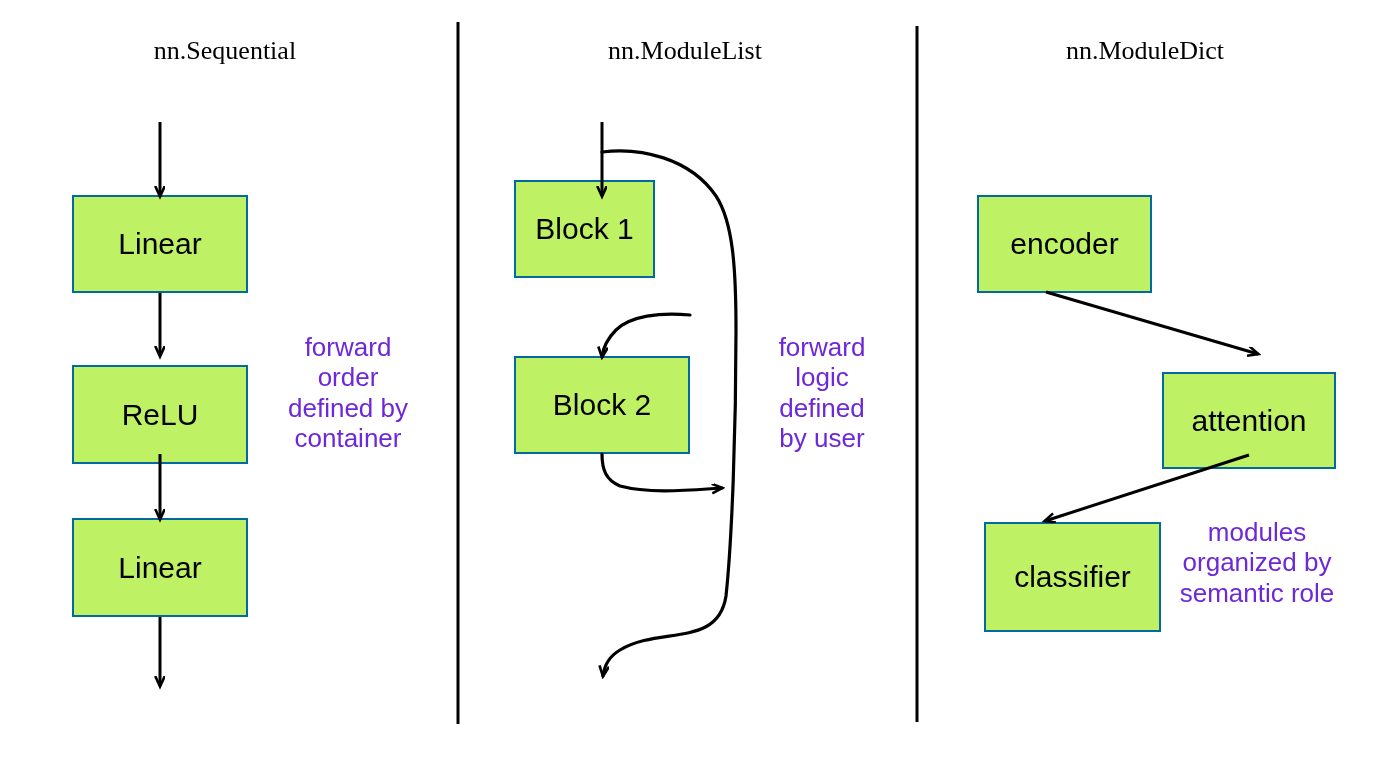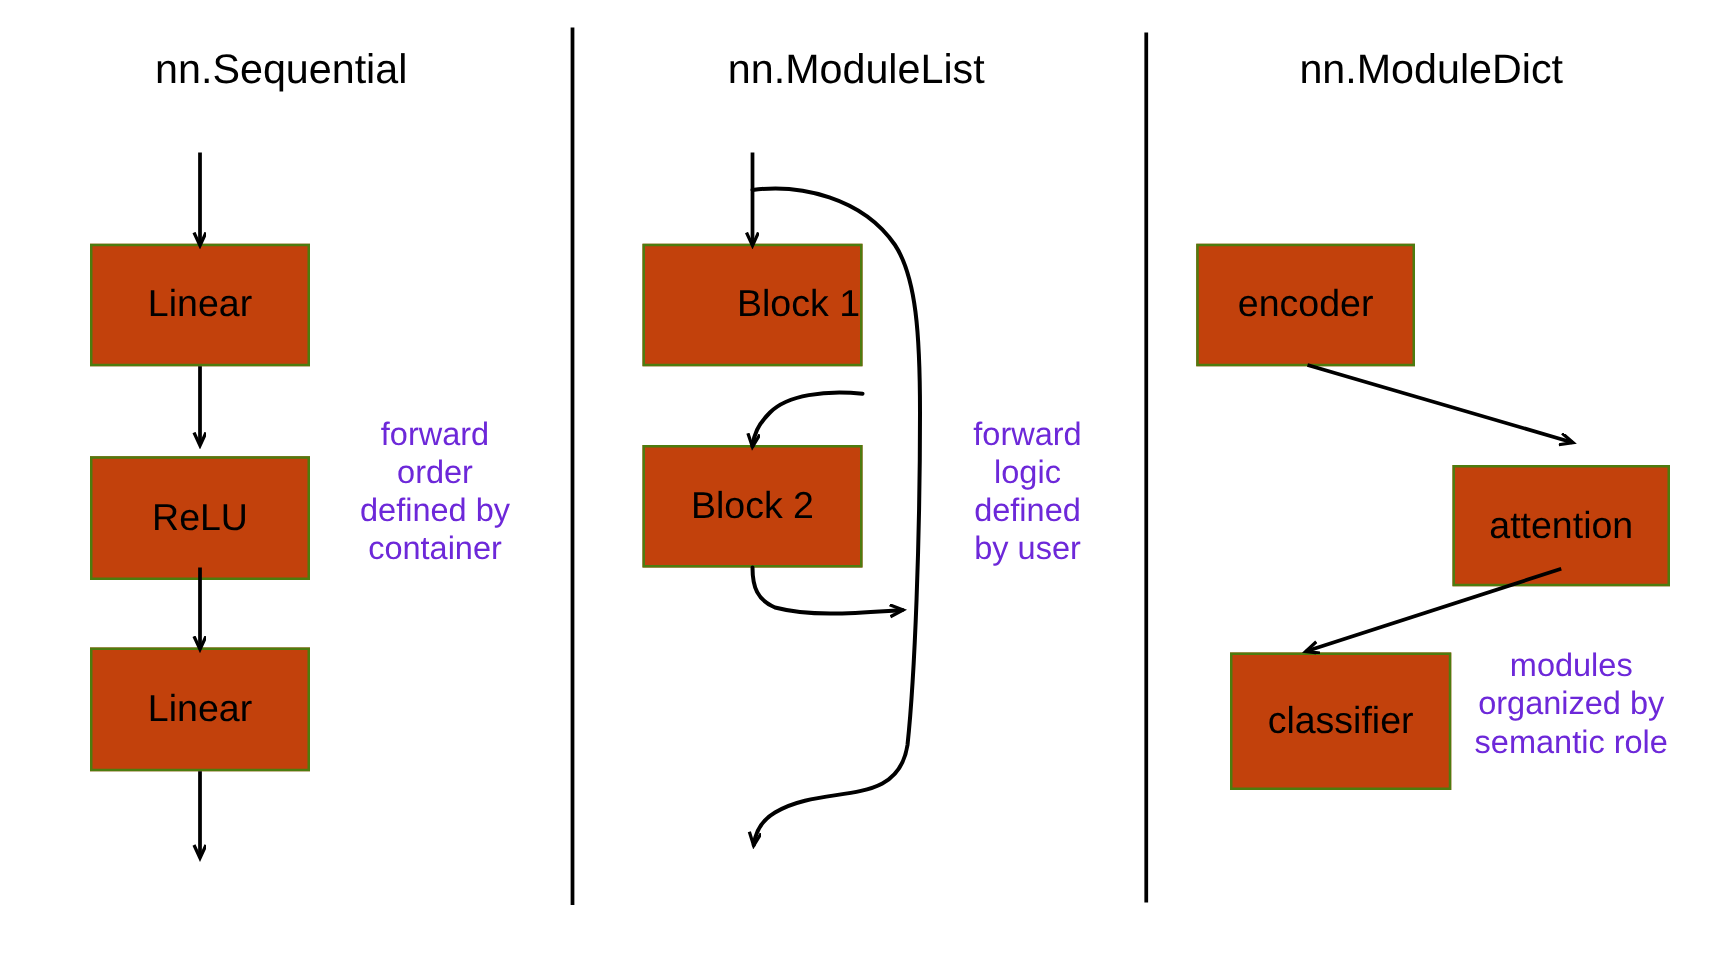--- a/index.html
+++ b/index.html
@@ -22,32 +22,32 @@
   svg.layer {
     position: absolute;
     left: 0;
     top: 0;
     width: 1376px;
     height: 768px;
     pointer-events: none;
   }
   .panel-title {
     position: absolute;
-    font-family: Liberation Sans, sans-serif;
-    font-size: 33px;
+    font-family: Liberation Serif, serif;
+    font-size: 26px;
     font-weight: 400;
     color: #000000;
     text-align: center;
     white-space: nowrap;
     letter-spacing: 0px;
   }
   .node-box {
     position: absolute;
-    background: #c2410c;
-    border: 2px solid #4d7c0f;
+    background: #bef264;
+    border: 2px solid #0369a1;
     box-sizing: border-box;
     display: flex;
     align-items: center;
     justify-content: center;
   }
   .node-label {
     font-family: "Liberation Sans", sans-serif;
     font-size: 30px;
     color: #000000;
     line-height: 1;
@@ -87,37 +87,37 @@
     <span class="node-label">Linear</span>
   </div>
 
   <div class="annotation" style="left:268px; top:332px; width:160px;">forward
 order
 defined by
 container</div>
 
   <div class="panel-title" style="left:460px; top:36px; width:450px;">nn.ModuleList</div>
 
-  <div class="node-box" style="left:514px; top:195px; width:176px; height:98px;justify-content:flex-end;">
+  <div class="node-box" style="left:514px; top:180px; width:141px; height:98px;">
     <span class="node-label">Block 1</span>
   </div>
 
   <div class="node-box" style="left:514px; top:356px; width:176px; height:98px;">
     <span class="node-label">Block 2</span>
   </div>
 
 
   <div class="annotation" style="left:742px; top:332px; width:160px;">forward
 logic
 defined
 by user</div>
 
   <div class="panel-title" style="left:920px; top:36px; width:450px;">nn.ModuleDict</div>
 
-  <div class="node-box" style="left:957px; top:195px; width:175px; height:98px;">
+  <div class="node-box" style="left:977px; top:195px; width:175px; height:98px;">
     <span class="node-label">encoder</span>
   </div>
 
   <div class="node-box" style="left:1162px; top:372px; width:174px; height:97px;">
     <span class="node-label">attention</span>
   </div>
 
   <div class="node-box" style="left:984px; top:522px; width:177px; height:110px;">
     <span class="node-label">classifier</span>
   </div>

